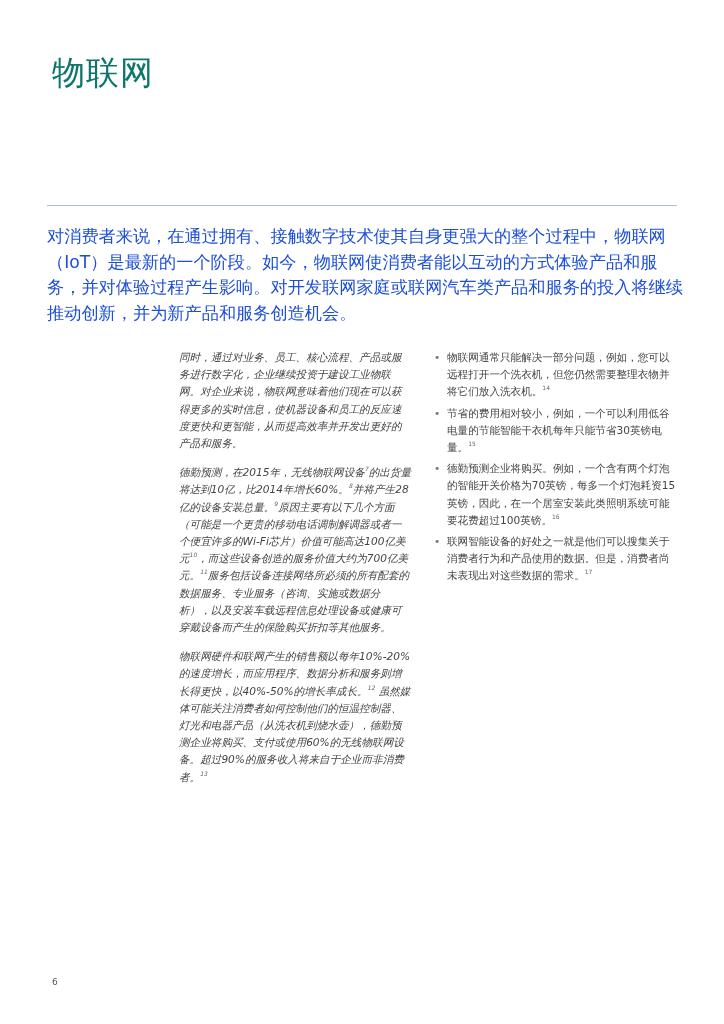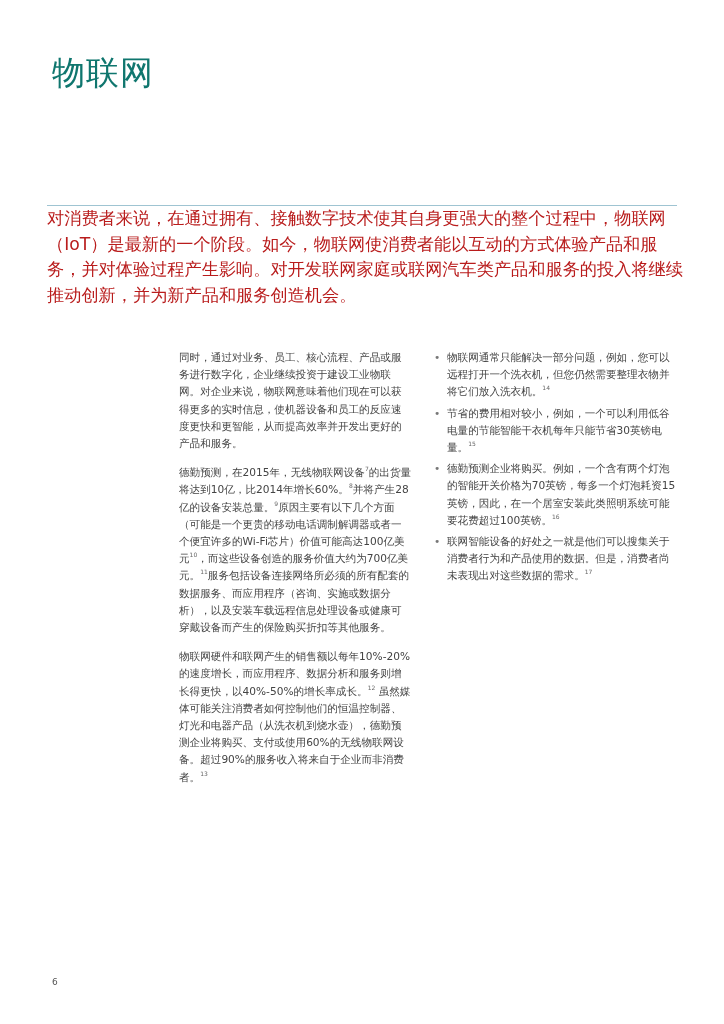--- a/index.html
+++ b/index.html
@@ -1,41 +1,41 @@
 <!DOCTYPE html>
 <html><head>
 <meta charset="utf-8">
 <style>
   html, body { margin: 0; padding: 0; background: #ffffff; }
   body { width: 724px; height: 1024px; position: relative; overflow: hidden;
          font-family: "DejaVu Sans", "Liberation Sans", sans-serif; color: #3a3a3a; }
   .title { position: absolute; left: 52px; top: 44px; font-size: 33px; color: #0f766e; letter-spacing: 1px; font-weight: normal; margin-top: 7px; }
   .rule { position: absolute; left: 47px; top: 205px; width: 630px; height: 1px; background: #9fc4d2; }
-  .intro { position: absolute; left: 47px; top: 206px; width: 640px; font-size: 17.2px; line-height: 25.5px; color: #b91c1c; }
+  .intro { position: absolute; left: 47px; top: 224px; width: 640px; font-size: 17.2px; line-height: 25.5px; color: #1d4ed8; }
   .col { position: absolute; font-size: 10.6px; line-height: 17.2px; color: #444; }
   .col1 { left: 179px; top: 349px; width: 233px; }
   .col2 { left: 433px; top: 349px; width: 243px; }
-  .col p { margin: 0 0 12px 0; }
+  .col p { margin: 0 0 12px 0; font-style: italic; }
   .subhead { color: #1fa3d3; font-weight: bold; font-size: 11px; margin: 0 0 2px 0; line-height: 17px; }
   sup { font-size: 6px; vertical-align: super; line-height: 0; color: #666; }
   ul { list-style: none; margin: 0; padding: 0; }
   li { position: relative; padding-left: 14px; margin-bottom: 4px; }
   li .bullet { position: absolute; left: 1px; top: 0; color: #777; }
   .page-num { position: absolute; left: 52px; top: 977px; font-size: 9px; color: #555; }
 </style>
 </head>
 <body>
 
 <h1 class="title">物联网</h1>
 <div class="rule"></div>
 <div class="intro">对消费者来说，在通过拥有、接触数字技术使其自身更强大的整个过程中，物联网（IoT）是最新的一个阶段。如今，物联网使消费者能以互动的方式体验产品和服务，并对体验过程产生影响。对开发联网家庭或联网汽车类产品和服务的投入将继续推动创新，并为新产品和服务创造机会。</div>
 
 <div class="col col1">
   <p>同时，通过对业务、员工、核心流程、产品或服务进行数字化，企业继续投资于建设工业物联网。对企业来说，物联网意味着他们现在可以获得更多的实时信息，使机器设备和员工的反应速度更快和更智能，从而提高效率并开发出更好的产品和服务。</p>
-  <p><span>德勤预测，在2015年，无线物联网设备</span><sup>7</sup><span>的出货量将达到10亿，比2014年增长60%。</span><sup>8</sup><span>并将产生28亿的设备安装总量。</span><sup>9</sup><span>原因主要有以下几个方面（可能是一个更贵的移动电话调制解调器或者一个便宜许多的Wi-Fi芯片）价值可能高达100亿美元</span><sup>10</sup><span>，而这些设备创造的服务价值大约为700亿美元。</span><sup>11</sup><span>服务包括设备连接网络所必须的所有配套的数据服务、而应用程序（咨询、实施或数据分析），以及安装车载远程信息处理设备或健康可穿戴设备而产生的保险购买折扣等其他服务。</span></p>
+  <p><span>德勤预测，在2015年，无线物联网设备</span><sup>7</sup><span>的出货量将达到10亿，比2014年增长60%。</span><sup>8</sup><span>并将产生28亿的设备安装总量。</span><sup>9</sup><span>原因主要有以下几个方面（可能是一个更贵的移动电话调制解调器或者一个便宜许多的Wi-Fi芯片）价值可能高达100亿美元</span><sup>10</sup><span>，而这些设备创造的服务价值大约为700亿美元。</span><sup>11</sup><span>服务包括设备连接网络所必须的所有配套的数据服务、专业服务（咨询、实施或数据分析），以及安装车载远程信息处理设备或健康可穿戴设备而产生的保险购买折扣等其他服务。</span></p>
   <p><span>物联网硬件和联网产生的销售额以每年10%-20%的速度增长，而应用程序、数据分析和服务则增长得更快，以40%-50%的增长率成长。</span><sup>12</sup> <span>虽然媒体可能关注消费者如何控制他们的恒温控制器、灯光和电器产品（从洗衣机到烧水壶），德勤预测企业将购买、支付或使用60%的无线物联网设备。超过90%的服务收入将来自于企业而非消费者。</span><sup>13</sup></p>
 </div>
 
 <div class="col col2">
   <ul>
     <li><span class="bullet">•</span><span>物联网通常只能解决一部分问题，例如，您可以远程打开一个洗衣机，但您仍然需要整理衣物并将它们放入洗衣机。</span><sup>14</sup></li>
     <li><span class="bullet">•</span><span>节省的费用相对较小，例如，一个可以利用低谷电量的节能智能干衣机每年只能节省30英镑电量。</span><sup>15</sup></li>
     <li><span class="bullet">•</span><span>德勤预测企业将购买。例如，一个含有两个灯泡的智能开关价格为70英镑，每多一个灯泡耗资15英镑，因此，在一个居室安装此类照明系统可能要花费超过100英镑。</span><sup>16</sup></li>
     <li><span class="bullet">•</span><span>联网智能设备的好处之一就是他们可以搜集关于消费者行为和产品使用的数据。但是，消费者尚未表现出对这些数据的需求。</span><sup>17</sup></li>
   </ul>

